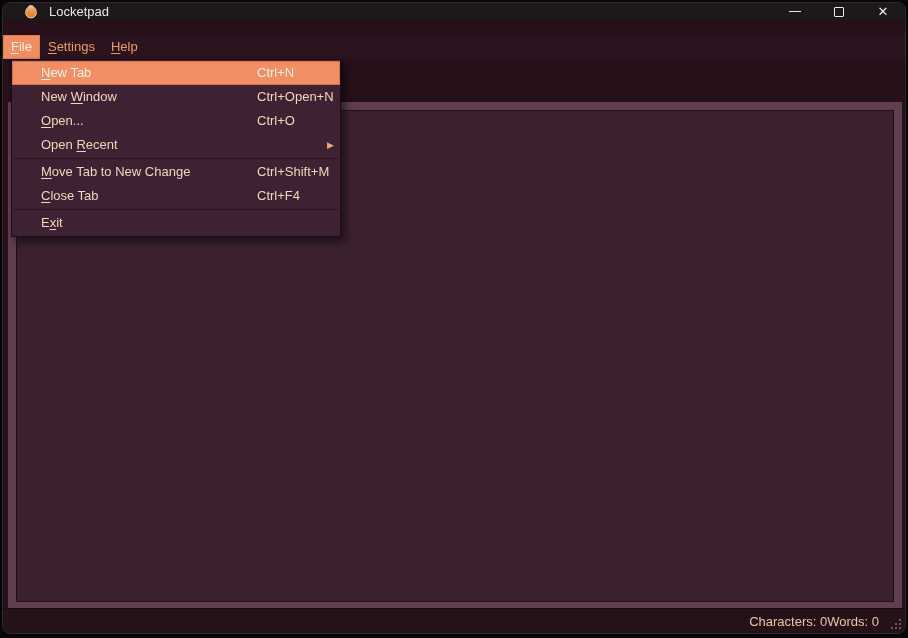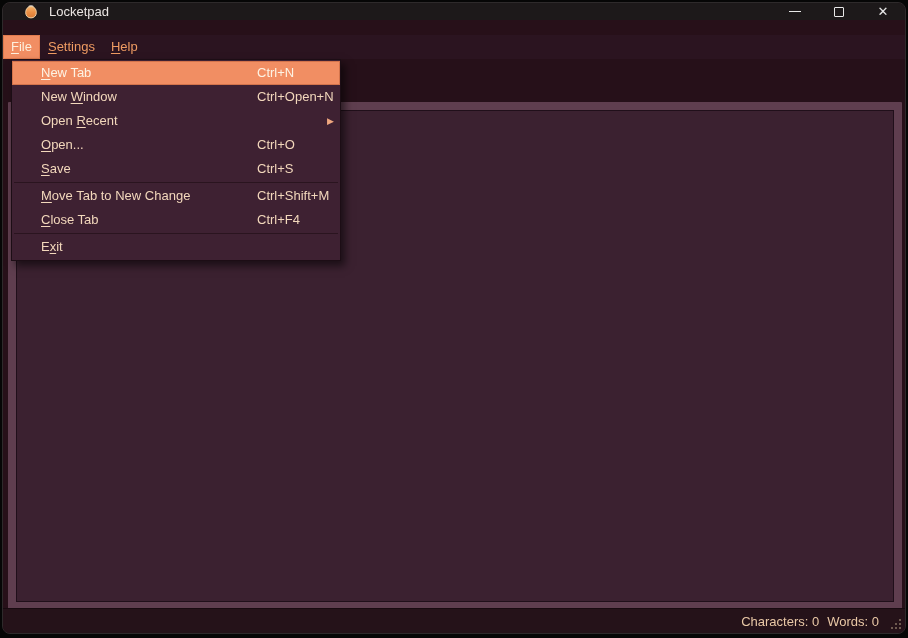--- a/index.html
+++ b/index.html
@@ -32,21 +32,21 @@
   
   .editor-frame { position:absolute; left:5px; top:99px; width:894px; height:508px;
     background:#5f3e4f; border-radius:1px; }
   .editor-inner { position:absolute; left:8px; top:8px; right:8px; bottom:8px;
     background:#3b2130; border:1px solid #200f1a; }
   
   .statusbar { position:absolute; left:0; bottom:0; right:0; height:25px;
     background:#251219; border-top:1px solid #180a10;
     display:flex; align-items:center; justify-content:flex-end;
     color:#e9c8a6; font-size:13px; }
-  .status-item { margin-right:8px; }
+  .status-item { margin-right:0; }
   .status-item.last { margin-right:26px; }
   .grip { position:absolute; right:3px; bottom:3px; width:12px; height:12px; }
   
   .dropdown { position:absolute; left:8px; top:56px; width:330px;
     background:#3e2132; border:1px solid #1c0d15; padding:1px 0;
     box-shadow:4px 5px 8px rgba(0,0,0,0.55); z-index:10; }
   .menu-item { position:relative; height:24px; line-height:24px;
     font-size:13px; color:#f3d8bc; cursor:default; }
   .menu-item .label { position:absolute; left:29px; top:0; white-space:pre; }
   .menu-item .shortcut { position:absolute; left:245px; top:0; white-space:pre; }
@@ -120,33 +120,29 @@
       <span class="label"><span></span><span class="mn">N</span><span>ew Tab</span></span>
       <span class="shortcut">Ctrl+N</span>
     </div>
 
     <div class="menu-item">
       <span class="label"><span>New </span><span class="mn">W</span><span>indow</span></span>
       <span class="shortcut">Ctrl+Open+N</span>
     </div>
 
     <div class="menu-item">
-      <span class="label"><span>Open </span><span class="mn">R</span><span>ecent</span></span>
-      <span class="sub-arrow">▶</span>
-    </div>
-
-    <div class="menu-item">
       <span class="label"><span></span><span class="mn">O</span><span>pen...</span></span>
       <span class="shortcut">Ctrl+O</span>
     </div>
 
     <div class="menu-item">
-      <span class="label"><span></span><span class="mn">S</span><span>ave</span></span>
-      <span class="shortcut">Ctrl+S</span>
+      <span class="label"><span>Open </span><span class="mn">R</span><span>ecent</span></span>
+      <span class="sub-arrow">▶</span>
     </div>
+
 
     <div class="menu-sep"></div>
 
     <div class="menu-item">
       <span class="label"><span></span><span class="mn">M</span><span>ove Tab to New Change</span></span>
       <span class="shortcut">Ctrl+Shift+M</span>
     </div>
 
     <div class="menu-item">
       <span class="label"><span></span><span class="mn">C</span><span>lose Tab</span></span>

